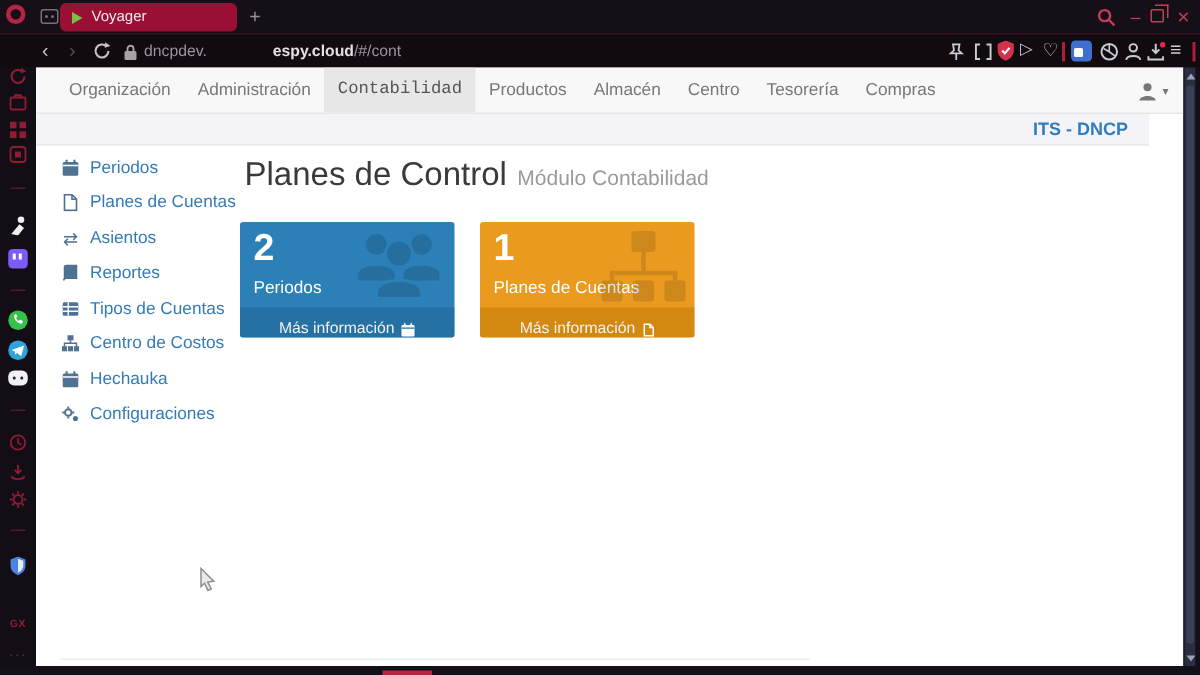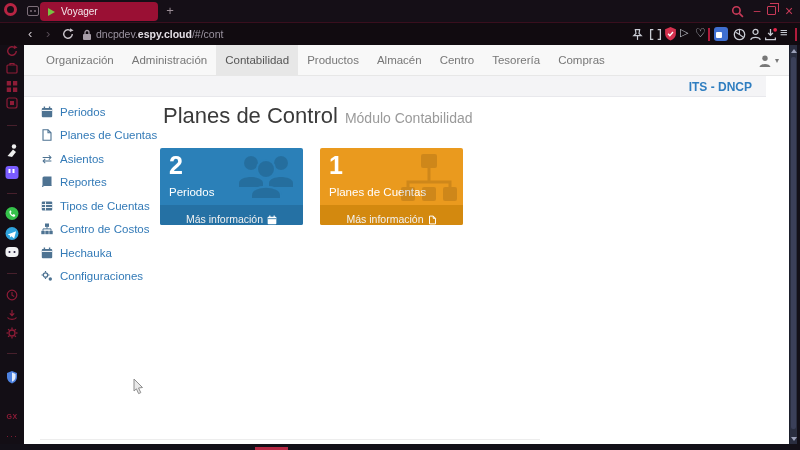--- a/index.html
+++ b/index.html
@@ -20,39 +20,39 @@
   .winctl{color:#c93a58;}
   .ctl-min{left:750px;top:4px;width:14px;height:14px;font-size:12px;text-align:center;line-height:14px;}
   .ctl-max{left:767px;top:6px;width:9px;height:9px;border:1.4px solid #c93a58;border-radius:1px;}
   .ctl-max:before{content:"";position:absolute;left:2px;top:-4px;width:8px;height:8px;border-top:1.4px solid #c93a58;border-right:1.4px solid #c93a58;}
   .ctl-close{left:782px;top:2px;width:14px;height:18px;font-size:14px;text-align:center;line-height:18px;}
 
   
   .toolbar{left:0;top:22px;width:800px;height:23px;background:#110b10;border-top:1px solid #3a0f1e;}
   .navglyph{color:#c9c3c9;font-size:13px;line-height:22px;}
   .url{left:96px;top:0;height:22px;line-height:22px;font-size:10.5px;color:#9b93a0;white-space:nowrap;}
-  .url b{color:#e4dfe6;font-weight:bold;}
+  .url b{color:#e4dfe6;font-weight:bold;margin-left:44px;}
   .tb-ic{top:5px;width:13px;height:13px;color:#c9ccd4;}
   .tb-sep{top:5px;width:2px;height:13px;background:#b01c3c;}
   .ext-blue{top:4px;width:14px;height:14px;background:#3f6fd0;border-radius:3px;}
   .ext-blue:before{content:"";position:absolute;left:2px;top:5px;width:6px;height:6px;background:#fff;border-radius:1px;}
 
   
   .rail{left:0;top:45px;width:24px;height:405px;background:#130e15;}
   .rail .ric{position:absolute;left:50%;transform:translateX(-50%);color:#8e1c37;}
   .rail .rdiv{position:absolute;left:7px;width:10px;height:1px;background:#47202c;}
   .gx-label{color:#a11d3b;font-size:7px;font-weight:bold;letter-spacing:.5px;}
   .rail-dots{color:#a11d3b;font-size:9px;letter-spacing:1px;}
   .cir{width:13px;height:13px;border-radius:50%;}
 
   
   .page{left:24px;top:45px;width:765px;height:399px;background:#fff;overflow:hidden;}
   .appnav{left:0;top:0;width:765px;height:31px;background:#f8f8f8;border-bottom:1px solid #e7e7e7;display:flex;align-items:stretch;padding-left:13px;}
   .appnav a{display:block;line-height:30px;padding:0 9px;font-size:11.5px;color:#777;text-decoration:none;}
-  .appnav a.active{background:#e7e7e7;color:#555;}
+  .appnav a.active{background:#e7e7e7;color:#555;font-family:Liberation Mono, monospace;}
   .userbox{right:10px;top:0;height:31px;display:flex;align-items:center;gap:3px;color:#777;}
   .brandbar{left:0;top:31px;width:742px;height:21px;background:#f4f4f6;border-bottom:1px solid #e8e8ec;text-align:right;padding-right:14px;line-height:20px;}
   .brandbar span{color:#2f7ec0;font-size:12px;font-weight:bold;}
 
   .side{left:0;top:55px;width:136px;}
   .side ul{list-style:none;margin:0;padding:0;}
   .side li{height:23.5px;display:flex;align-items:center;gap:7px;padding-left:17px;}
   .side .sic{width:12px;height:12px;color:#4e7392;flex:0 0 12px;text-align:center;}
   .side a{color:#337ab7;font-size:11.5px;text-decoration:none;white-space:nowrap;}
   .exch-glyph{font-size:12px;line-height:12px;color:#4e7392;}

